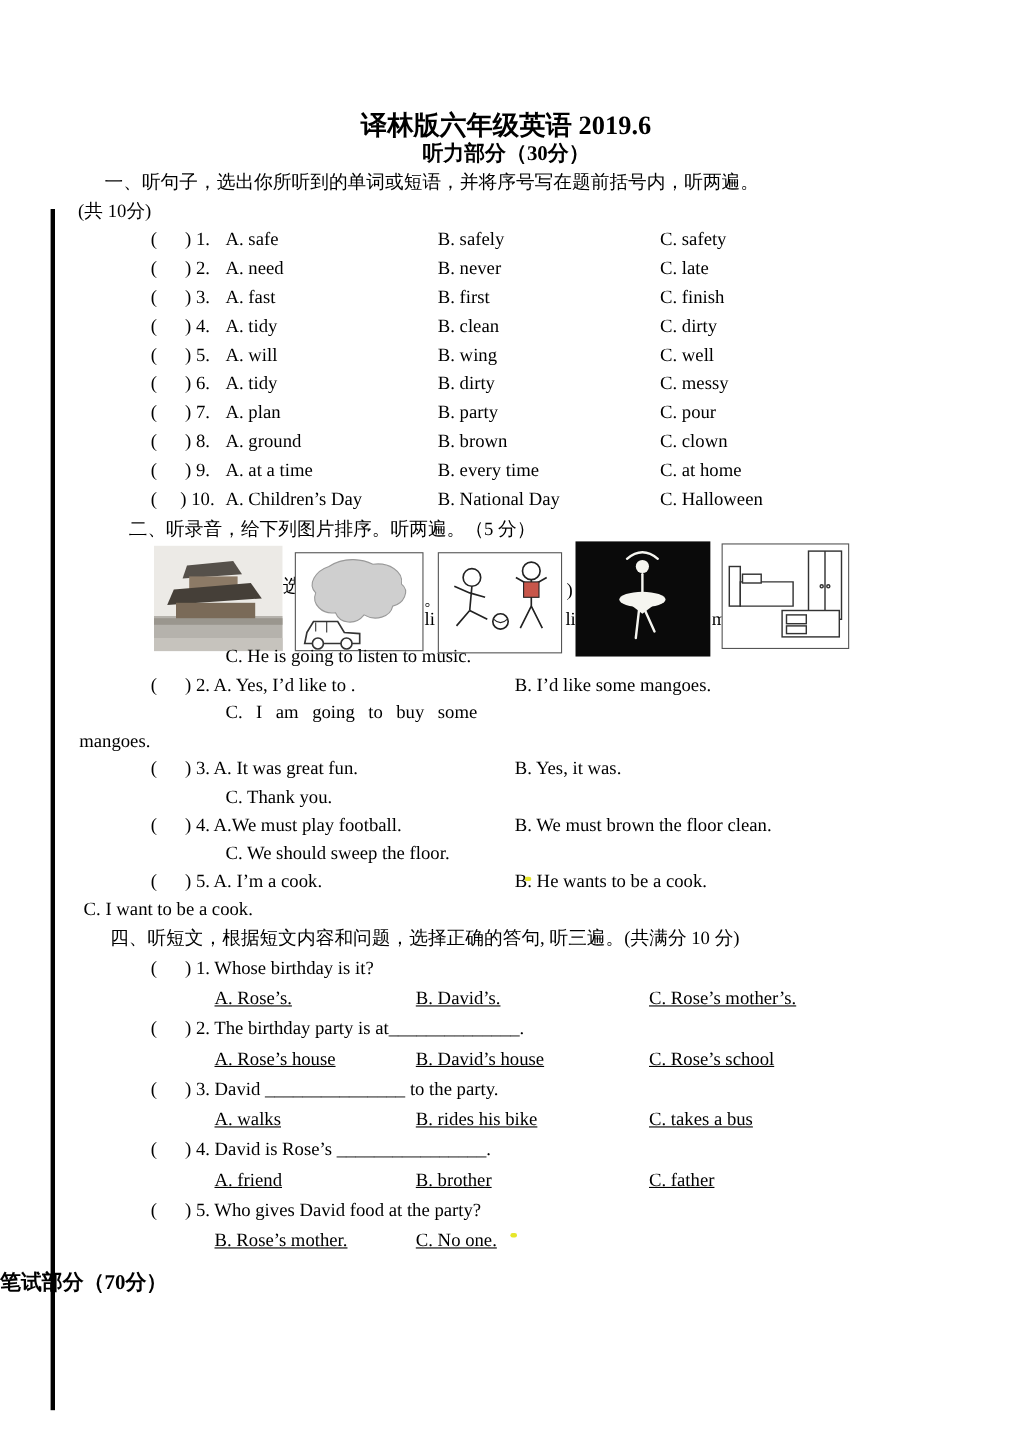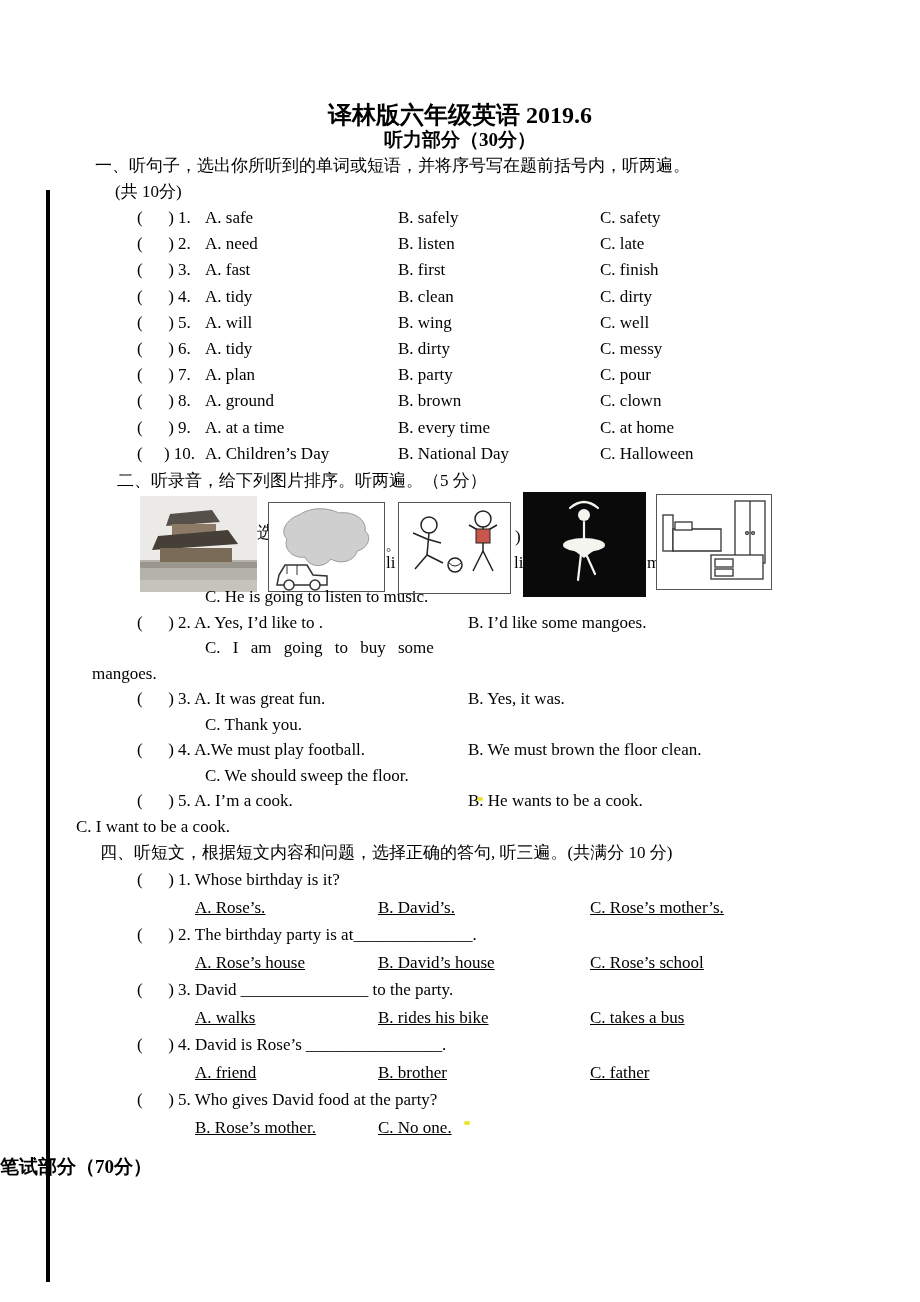--- a/index.html
+++ b/index.html
@@ -6,31 +6,31 @@
   html, body { margin: 0; padding: 0; }
   body {
     width: 920px; height: 1302px; background: #fff; color: #000;
     font-family: "Liberation Serif", "DejaVu Serif", serif;
     font-size: 17px; position: relative; overflow: hidden;
   }
   .scan-line { position: absolute; left: 46px; top: 190px; width: 4px; height: 1092px; background: #000; }
   .title { padding-top: 104px; text-align: center; font-weight: 700; font-size: 24px; line-height: 22px; white-space: pre; }
   .subtitle { text-align: center; font-weight: 700; font-size: 19px; line-height: 27px; }
   .s1-intro1 { padding-left: 95px; line-height: 26px; }
-  .s1-intro2 { padding-left: 71px; line-height: 26px; margin-left: 44px; }
+  .s1-intro2 { padding-left: 71px; line-height: 26px; }
   .s1-row { display: grid; grid-template-columns: 68px 193px 202px 1fr; padding-left: 137px; line-height: 26.2px; white-space: pre; }
   .s2-header { padding-left: 117px; line-height: 27px; }
   .images-row { position: relative; height: 90px; width: 920px; }
   .frag { position: absolute; z-index: 1; line-height: 18px; }
   .fig { position: absolute; z-index: 2; background: #fff; }
   .fig.bordered { border: 1px solid #555; }
   .fig svg { display: block; }
   .c-line { padding-left: 205px; line-height: 25.5px; position: relative; z-index: 3; }
   .wide { word-spacing: 8px; }
-  .mangoes { padding-left: 92px; line-height: 25.5px; }
+  .mangoes { padding-left: 72px; line-height: 25.5px; }
   .cline5 { padding-left: 76px; line-height: 25.5px; }
   .s3-row { display: grid; grid-template-columns: 331px 1fr; padding-left: 137px; line-height: 25.5px; white-space: pre; position: relative; z-index: 3; }
   .s4-header { padding-left: 100px; line-height: 27px; }
   .s4-q { padding-left: 137px; line-height: 27.5px; white-space: pre; }
   .s4-a { display: grid; grid-template-columns: 183px 212px 1fr; padding-left: 195px; line-height: 27.5px; text-decoration: underline; }
   .footer { text-align: left; font-weight: 700; font-size: 19px; line-height: 26px; margin-top: 13px; }
   .dot { position: absolute; width: 6px; height: 4px; background: #e6e62a; border-radius: 2px; z-index: 4; }
 </style>
 </head>
 <body>
@@ -45,21 +45,21 @@
 
 <div class="s1-row">
   <span>(      ) 1. </span>
   <span>A. safe</span>
   <span>B. safely</span>
   <span>C. safety</span>
 </div>
 <div class="s1-row">
   <span>(      ) 2. </span>
   <span>A. need</span>
-  <span>B. listen</span>
+  <span>B. never</span>
   <span>C. late</span>
 </div>
 <div class="s1-row">
   <span>(      ) 3. </span>
   <span>A. fast</span>
   <span>B. first</span>
   <span>C. finish</span>
 </div>
 <div class="s1-row">
   <span>(      ) 4. </span>

